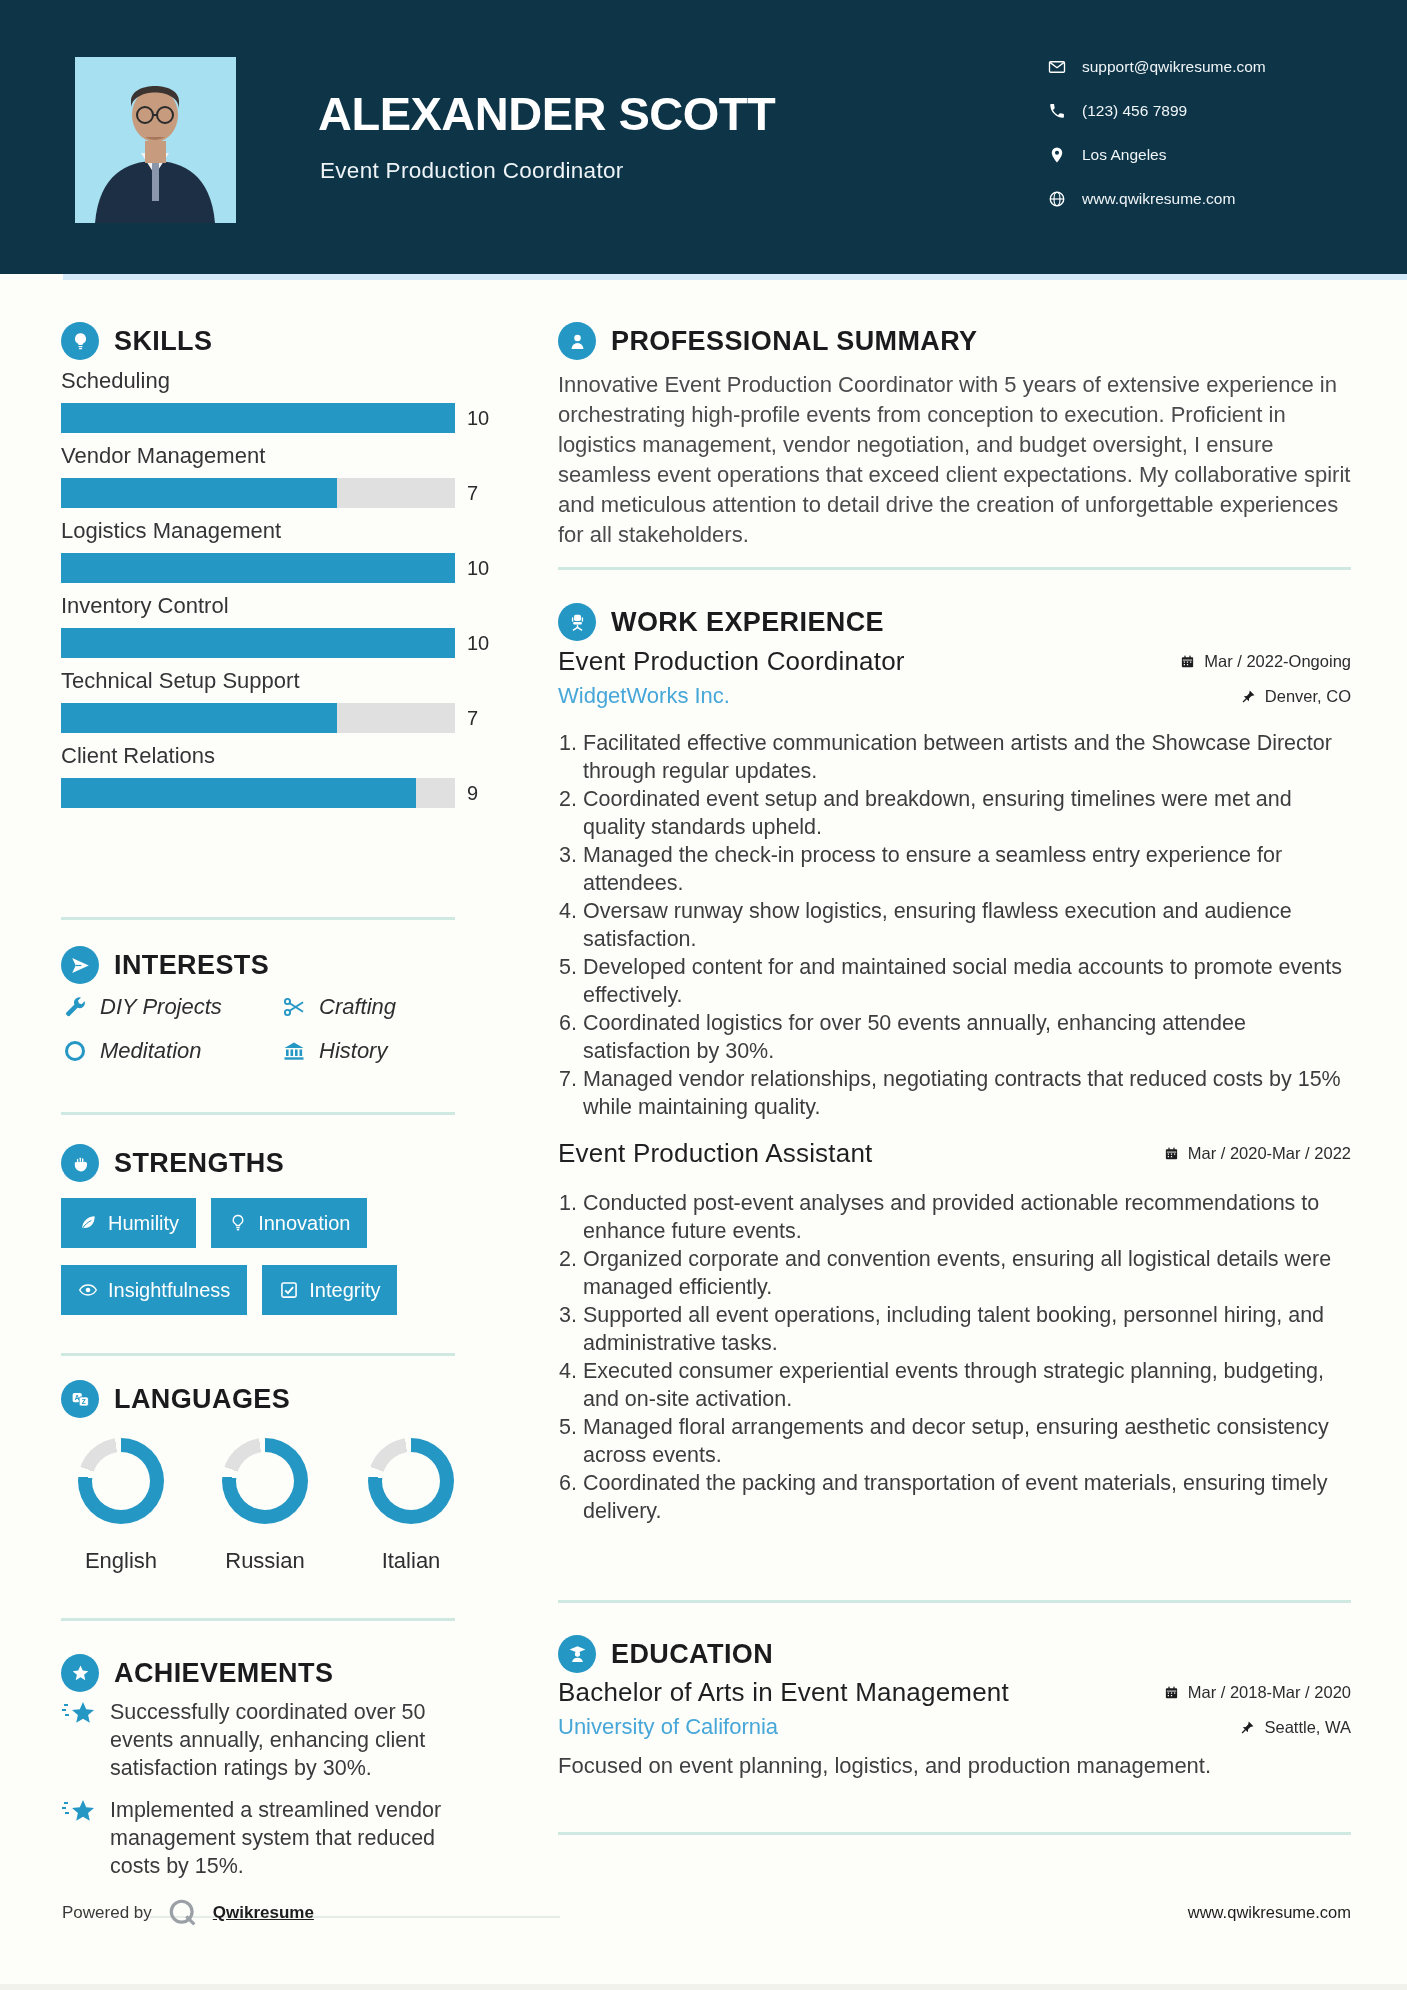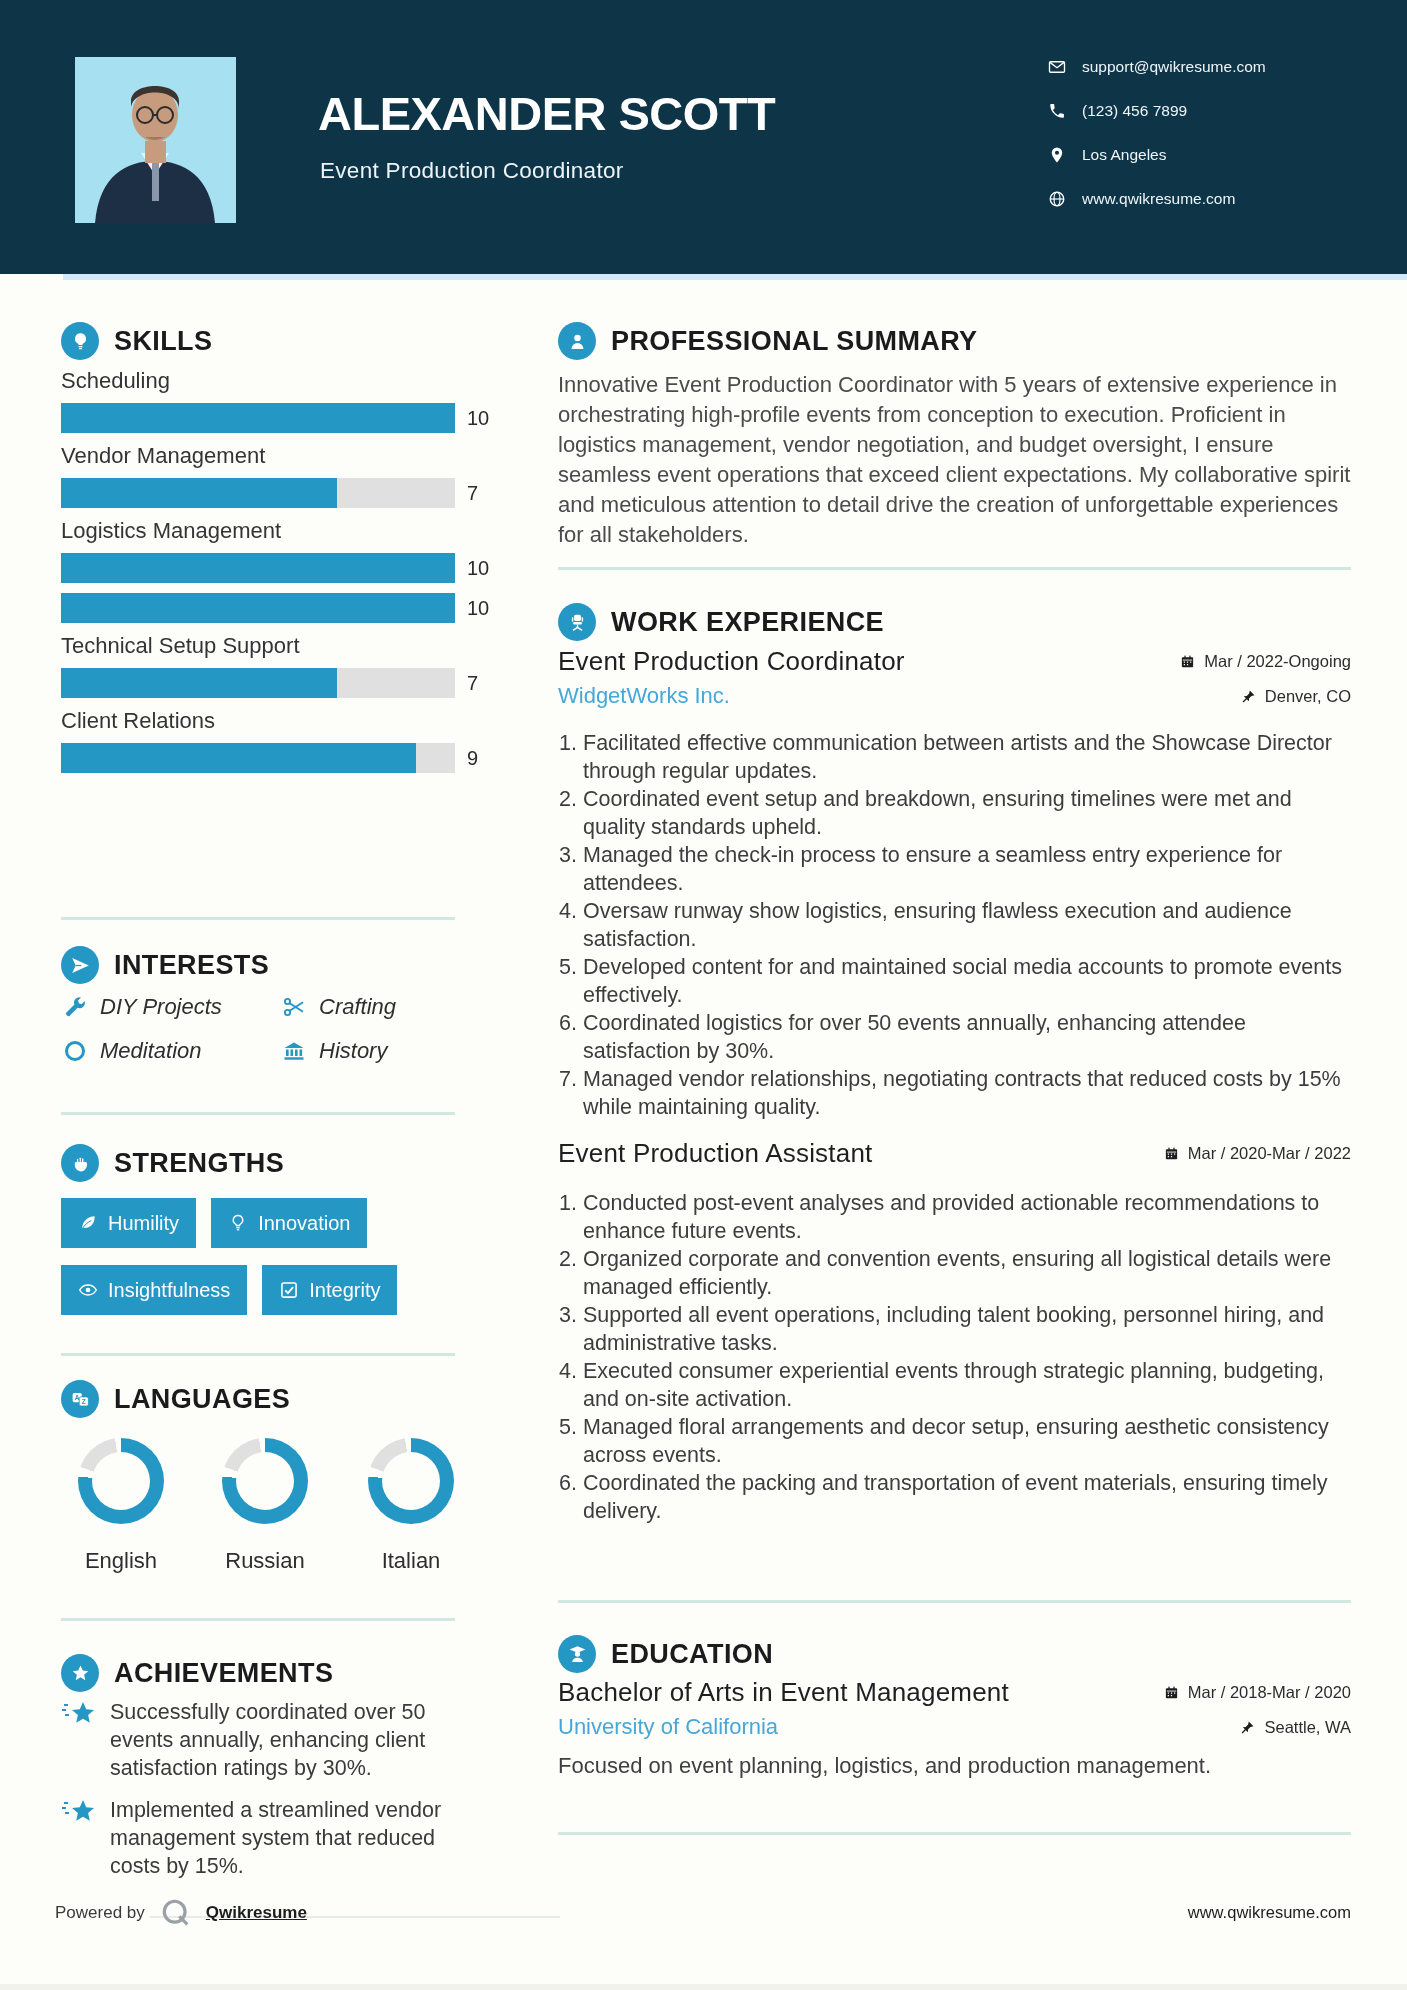--- a/index.html
+++ b/index.html
@@ -60,21 +60,21 @@
   .donut{position:relative;width:86px;height:86px;border-radius:50%;margin:0 auto;}
   .donut::after{content:"";position:absolute;left:14px;top:14px;width:58px;height:58px;border-radius:50%;background:#fdfdfa;}
   .lang-label{margin-top:24px;font-size:22px;color:#2e2e30;}
 
   .ach-list{position:absolute;left:61px;top:1698px;width:400px;}
   .ach-item{display:flex;gap:13px;margin-bottom:14px;}
   .ach-item .aicon{flex:0 0 36px;width:36px;height:34px;}
   .ach-item .aicon svg{width:36px;height:34px;}
   .ach-text{font-size:21.5px;line-height:28px;color:#3a3a3c;width:335px;}
 
-  .powered{position:absolute;left:55px;top:1896px;height:34px;display:flex;align-items:center;z-index:2;text-align:right;}
+  .powered{position:absolute;left:62px;top:1896px;height:34px;display:flex;align-items:center;z-index:2;text-align:right;}
   .powered-rule{position:absolute;left:150px;top:1916px;width:410px;height:2px;background:#e6ece7;z-index:1;}
   .powered-label{font-size:17px;color:#3a3a3a;margin-right:15px;}
   .powered-logo{width:32px;height:32px;margin-right:14px;position:relative;z-index:2;}
   .powered-brand{font-size:17px;font-weight:bold;color:#1d1d1f;text-decoration:underline;position:relative;z-index:2;}
 
   
   .summary-text{position:absolute;left:558px;top:370px;width:800px;font-size:22px;line-height:30px;color:#4b4b4d;}
 
   .job{position:absolute;left:558px;width:793px;}
   .row-split{display:flex;justify-content:space-between;align-items:center;}
@@ -191,20 +191,21 @@
     <div class="skill">
       <div class="skill-label">Logistics Management</div>
       <div class="skill-bar-row">
           <div class="skill-track">
             <div class="skill-fill" style="width: 100%;"></div>
           </div>
           <span class="skill-value">10</span>
         </div>
     </div>
     <div class="skill">
+      <div class="skill-label">Inventory Control</div>
       <div class="skill-bar-row">
           <div class="skill-track">
             <div class="skill-fill" style="width: 100%;"></div>
           </div>
           <span class="skill-value">10</span>
         </div>
     </div>
     <div class="skill">
       <div class="skill-label">Technical Setup Support</div>
       <div class="skill-bar-row">

